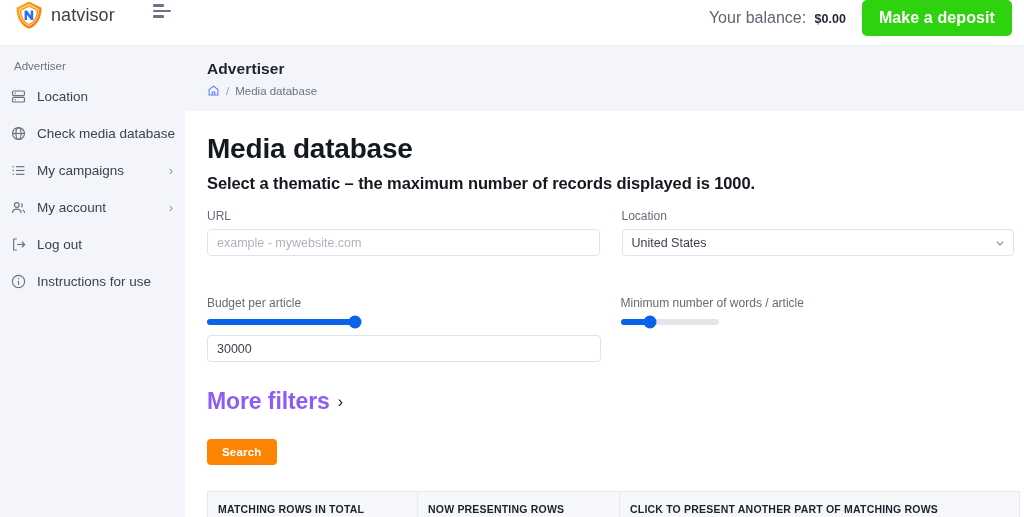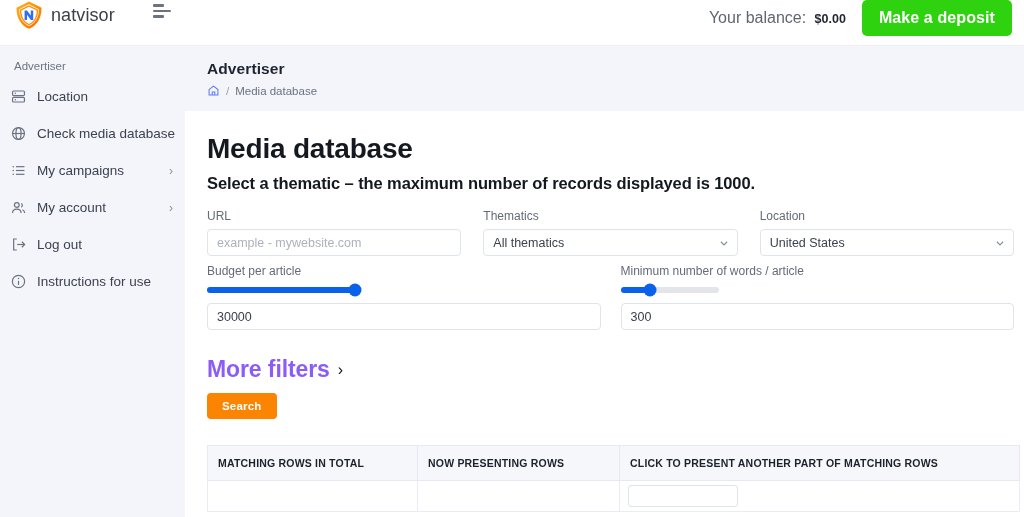--- a/index.html
+++ b/index.html
@@ -112,21 +112,21 @@
   .select-wrap { position: relative; }
   .select-input {
     appearance: none; -webkit-appearance: none;
     padding-right: 24px; cursor: pointer;
   }
   .select-caret {
     position: absolute; right: 9px; top: 50%; transform: translateY(-50%);
     width: 10px; height: 10px; color: #878d99; pointer-events: none;
   }
 
-  .slider-row { display: flex; gap: 20px; margin-top: 8px; }
+  .slider-row { display: flex; gap: 20px; margin-top: 40px; }
   .slider-col { flex: 1; min-width: 0; }
   .slider-label { font-size: 12px; color: #646b78; margin-bottom: 9px; display: block; }
   .slider-track {
     height: 6px; border-radius: 3px; background: #e3e5e9;
     position: relative; cursor: pointer;
   }
   .slider-fill {
     position: absolute; left: 0; top: 0; height: 6px;
     border-radius: 3px; background: #0b62ea;
   }
@@ -144,21 +144,21 @@
   }
 
   .more-filters {
     display: flex; align-items: center; gap: 8px;
     margin-top: 26px; cursor: pointer; width: max-content;
   }
   .more-filters-text { font-size: 23px; font-weight: bold; color: #8b5cf6; letter-spacing: -.1px; }
   .more-filters-chevron { font-size: 16px; color: #14181f; line-height: 1; }
 
   .search-btn {
-    margin-top: 10px;
+    margin-top: 24px;
     background: #fb8400; color: #ffffff;
     border: none; border-radius: 4px;
     font-size: 11.5px; font-weight: bold;
     padding: 7px 15px; cursor: pointer;
     font-family: "Liberation Sans", sans-serif;
     letter-spacing: .2px;
   }
 
   .results-table {
     margin-top: 26px;
@@ -317,31 +317,20 @@
       <div class="content">
         <div class="title">Media database</div>
         <div class="subtitle">Select a thematic – the maximum number of records displayed is 1000.</div>
 
         <div class="field-row">
           <div class="field">
             <label class="field-label">URL</label>
             <input class="text-input" type="text" placeholder="example - mywebsite.com" style="">
           </div>
 
-          <div class="field">
-            <label class="field-label">Thematics</label>
-            <div class="select-wrap">
-              <select class="select-input">
-                <option>All thematics</option>
-              </select>
-              <svg class="select-caret" viewBox="0 0 16 16" fill="none" stroke="currentColor" stroke-width="1.8">
-                <polyline points="3,6 8,11 13,6"></polyline>
-              </svg>
-            </div>
-          </div>
 
           <div class="field">
             <label class="field-label">Location</label>
             <div class="select-wrap">
               <select class="select-input">
                 <option>United States</option>
               </select>
               <svg class="select-caret" viewBox="0 0 16 16" fill="none" stroke="currentColor" stroke-width="1.8">
                 <polyline points="3,6 8,11 13,6"></polyline>
               </svg>
@@ -358,21 +347,20 @@
             </div>
             <input class="slider-input" type="text" value="30000" style="">
           </div>
 
           <div class="slider-col">
             <label class="slider-label">Minimum number of words / article</label>
             <div class="slider-track" id="words-track" style="width: 98px;">
               <div class="slider-fill" id="words-fill" style="width: 30%; background: rgb(11, 98, 234);"></div>
               <div class="slider-thumb" id="words-thumb" style="left: 30%; background: rgb(11, 98, 234);"></div>
             </div>
-            <input class="slider-input" type="text" value="300" style="">
           </div>
         </div>
 
         <div class="more-filters">
           <span class="more-filters-text">More filters</span>
           <span class="more-filters-chevron">›</span>
         </div>
 
         <button class="search-btn" style="background: rgb(251, 132, 0);">Search</button>
 

